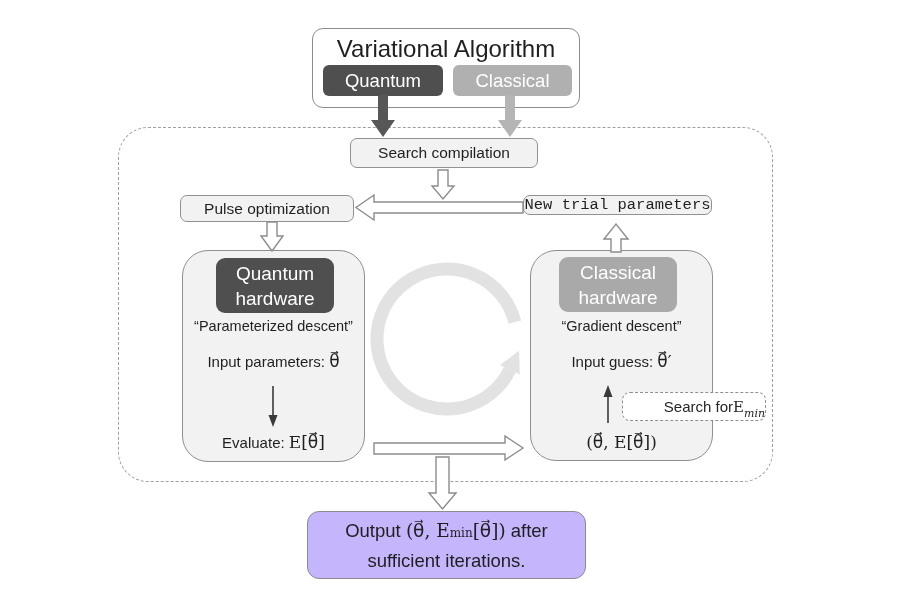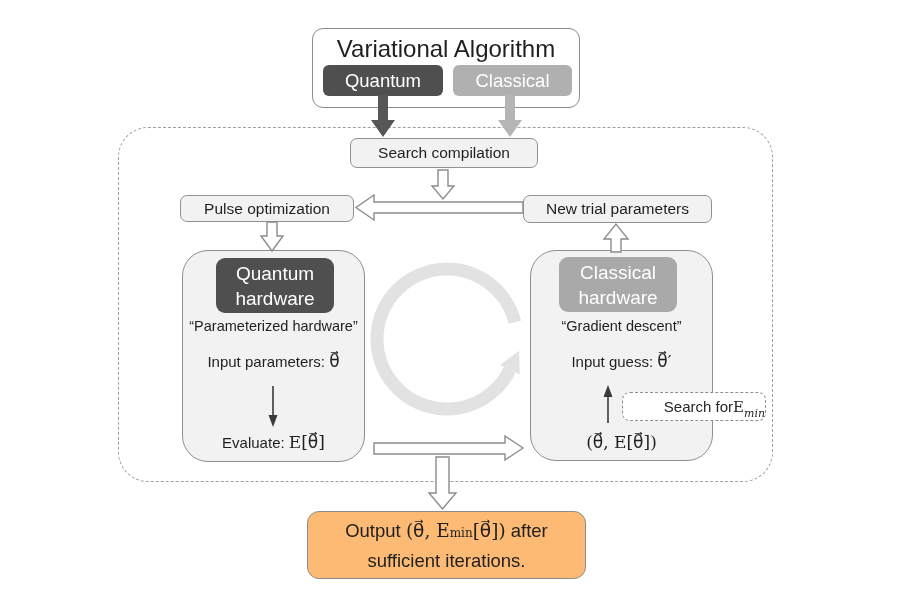--- a/index.html
+++ b/index.html
@@ -16,21 +16,21 @@
   .badge{color:#fff;display:flex;align-items:center;justify-content:center;
          border-radius:6px;font-size:18.5px;z-index:3;}
   .badge-quantum{left:10px;top:36px;width:120px;height:31px;background:#4f4f4f;}
   .badge-classical{left:140px;top:36px;width:119px;height:31px;background:#b0b0b0;}
   
   .pill{background:#f2f2f2;border:1.3px solid #919191;border-radius:7px;
         display:flex;align-items:center;justify-content:center;font-size:15.5px;
         color:#1f1f1f;z-index:2;}
   .pill-partial{left:350px;top:138px;width:188px;height:30px;}
   .pill-pulse{left:180px;top:195px;width:174px;height:27px;}
-  .pill-newtrial{left:523px;top:195px;width:189px;height:28px;}
+  .pill-newtrial{left:523px;top:195px;width:189px;height:20px;font-family:Liberation Mono, monospace;}
   
   .bigbox{background:#f2f2f2;border:1.4px solid #8f8f8f;border-radius:26px;z-index:2;}
   .bigbox-quantum{left:182px;top:250px;width:183px;height:212px;}
   .bigbox-classical{left:530px;top:250px;width:183px;height:211px;}
   .hwbadge{display:flex;flex-direction:column;align-items:center;justify-content:center;
            color:#fff;border-radius:9px;font-size:19px;line-height:25px;}
   .hwbadge-quantum{left:33px;top:7px;width:118px;height:55px;background:#4f4f4f;}
   .hwbadge-classical{left:28px;top:6px;width:118px;height:55px;background:#a9a9a9;}
   .boxline{left:0;width:100%;text-align:center;font-size:15px;color:#1f1f1f;}
   .subtitle{top:67px;font-size:14.5px;}
@@ -38,21 +38,21 @@
   .bottom-line{top:181px;font-size:15px;}
   .math{font-family:"DejaVu Serif","DejaVu Sans",serif;}
   .math-lg{font-size:17px;}
   .sub-it{font-size:11px;font-style:italic;font-family:"DejaVu Serif","DejaVu Sans",serif;}
   .sub-rm{font-size:12px;font-family:"DejaVu Serif","DejaVu Sans",serif;}
   
   .search-box{left:622px;top:392px;width:144px;height:29px;background:#fff;
               border:1.5px dashed #8f8f8f;border-radius:8px;display:flex;
               align-items:center;justify-content:flex-end;font-size:15px;z-index:3;}
   
-  .output-box{left:307px;top:511px;width:279px;height:68px;background:#fdba74;
+  .output-box{left:307px;top:511px;width:279px;height:68px;background:#c4b5fd;
               border:1.5px solid #8c8c8c;border-radius:12px;z-index:2;
               display:flex;flex-direction:column;align-items:center;justify-content:center;
               font-size:18.5px;line-height:27px;color:#1f1f1f;}
   .arrow-layer{left:0;top:0;width:900px;height:600px;z-index:4;pointer-events:none;}
 </style>
 </head>
 <body>
 
 <div class="canvas">
 
@@ -66,21 +66,21 @@
 
   <div class="abs pill pill-partial">Search compilation</div>
   <div class="abs pill pill-pulse">Pulse optimization</div>
   <div class="abs pill pill-newtrial">New trial parameters</div>
 
   <div class="abs bigbox bigbox-quantum">
     <div class="abs hwbadge hwbadge-quantum">
       <span>Quantum</span>
       <span>hardware</span>
     </div>
-    <div class="abs boxline subtitle">“Parameterized hardware”</div>
+    <div class="abs boxline subtitle">“Parameterized descent”</div>
     <div class="abs boxline mid-line">
       <span>Input parameters: </span><span class="math math-lg">θ⃗</span>
     </div>
     <div class="abs boxline bottom-line">
       <span>Evaluate: </span><span class="math math-lg">E[θ⃗]</span>
     </div>
   </div>
 
   <div class="abs bigbox bigbox-classical">
     <div class="abs hwbadge hwbadge-classical">

